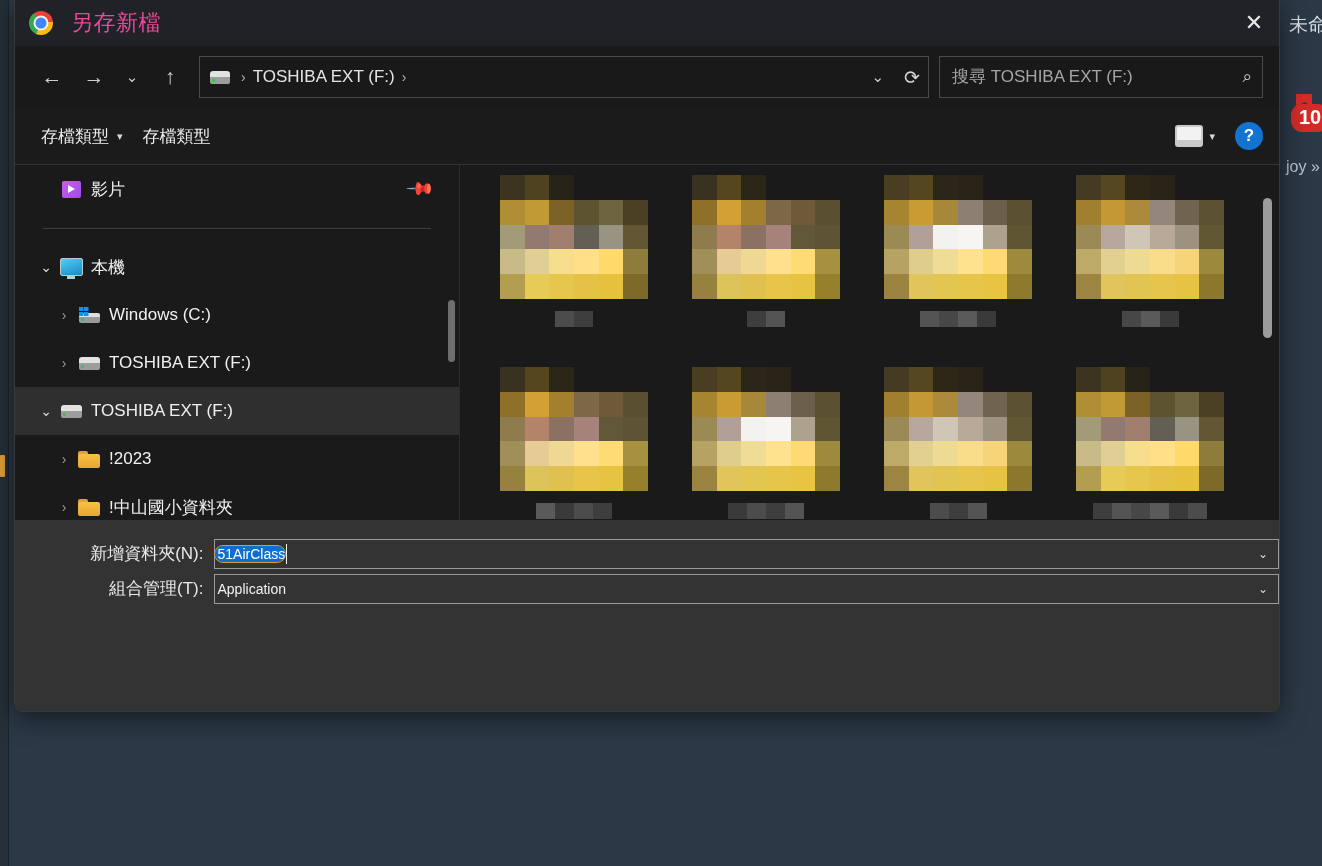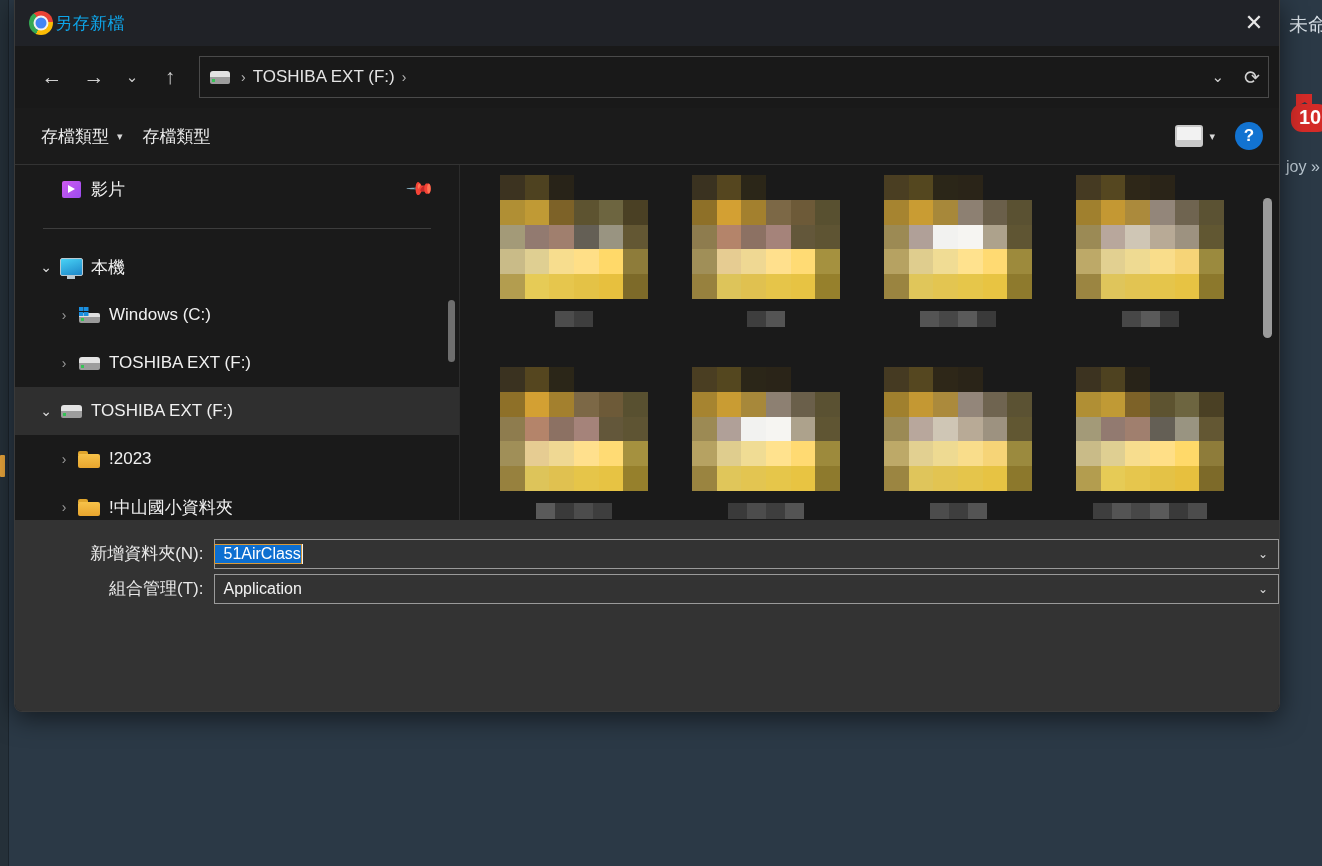--- a/index.html
+++ b/index.html
@@ -80,21 +80,21 @@
     position: relative;
     flex: none;
   }
   #chrome-logo::after {
     content: ""; position: absolute;
     left: 50%; top: 50%; transform: translate(-50%,-50%);
     width: 11px; height: 11px; border-radius: 50%;
     background: #4285f4; box-shadow: 0 0 0 2px #f1f1f1;
   }
   #title-text {
-    color: #0ea5e9; font-size: 17px; margin-left: 2px;
+    color: #ec4899; font-size: 22px; margin-left: 18px;
     letter-spacing: .5px;
   }
   #close-btn {
     position: absolute; right: 0; top: 0;
     width: 50px; height: 46px;
     display: flex; align-items: center; justify-content: center;
     color: #e8e8e8; font-size: 22px; font-weight: 300;
   }
 
   
@@ -329,22 +329,23 @@
     width: 190px; text-align: right; padding-right: 10px;
     color: #e9e9e9; font-size: 17px; white-space: nowrap;
   }
   .form-field {
     width: 1074px; height: 30px;
     background: #333333; border: 1px solid #9a9a9a;
     display: flex; align-items: center;
     position: relative; box-sizing: border-box;
   }
   .form-field .value {
-    color: #f2f2f2; font-size: 16px; padding-left: 9px;
+    color: #f2f2f2; font-size: 14px; padding-left: 3px;
     white-space: nowrap;
+    border-radius: 9px;
   }
   .form-field .value.selected {
     background: #0d6fd0; color: #ffffff;
     outline: 1px solid #d89a3a;
   }
   .caret-bar {
     width: 1px; height: 20px; background: #f2f2f2; margin-left: 1px;
   }
   .field-caret {
     position: absolute; right: 10px; top: 50%; transform: translateY(-50%);
@@ -393,20 +394,24 @@
 
     <div id="breadcrumb">
       <span class="drive-icon"></span>
       <span class="crumb-sep">›</span>
       <span>TOSHIBA EXT (F:)</span>
       <span class="crumb-sep">›</span>
       <span id="breadcrumb-chevron">⌄</span>
       <span id="refresh-btn">⟳</span>
     </div>
 
+    <div id="searchbox">
+      <input id="search-input" type="text" placeholder="搜尋 TOSHIBA EXT (F:)" style="">
+      <span id="search-icon">⌕</span>
+    </div>
   </div>
 
   <div id="cmdbar">
     <div class="cmd-item">
       <span>存檔類型</span>
       <span class="caret">▾</span>
     </div>
     <div class="cmd-item">
       <span>存檔類型</span>
     </div>

